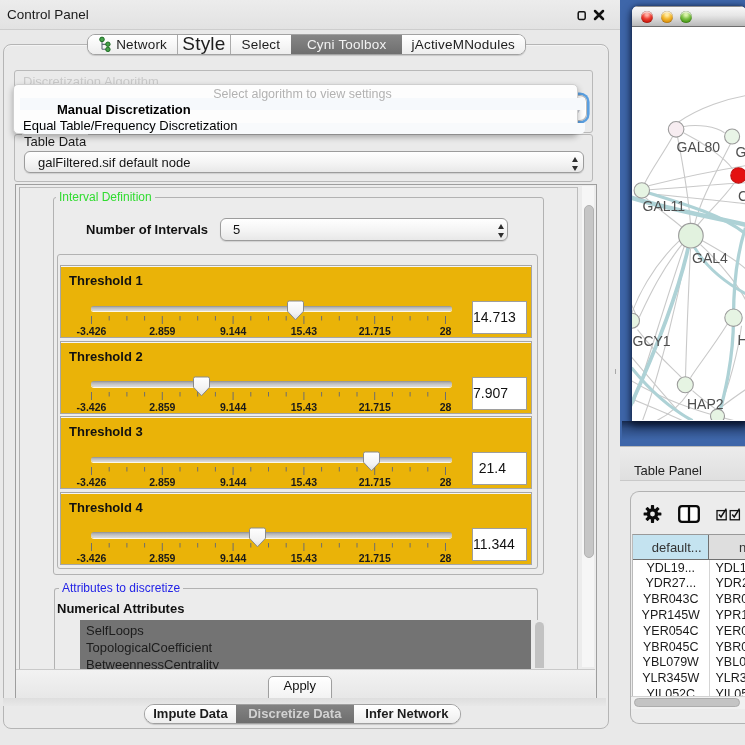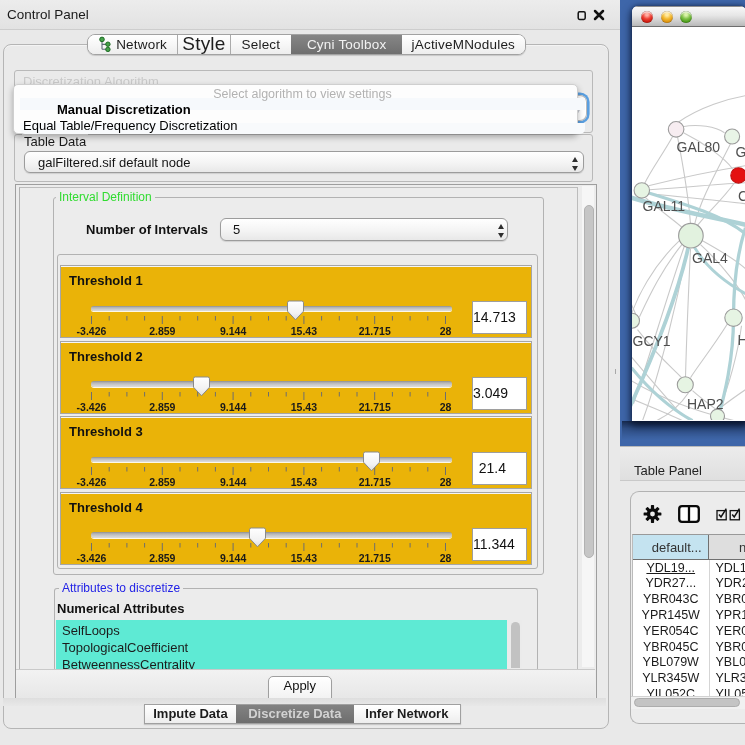--- a/index.html
+++ b/index.html
@@ -156,21 +156,21 @@
       <svg class="a" style="left:130.7px;top:34px;" width="19" height="22" viewBox="0 0 19 22">
         <defs>
           <linearGradient id="tg" x1="0" y1="0" x2="0" y2="1">
             <stop offset="0" stop-color="#ffffff"></stop>
             <stop offset="0.65" stop-color="#f2f2f2"></stop>
             <stop offset="1" stop-color="#dcdcdc"></stop>
           </linearGradient>
         </defs>
         <path d="M3.2 1 L15.8 1 Q17.5 1 17.5 2.8 L17.5 11.2 L9.5 19.8 L1.5 11.2 L1.5 2.8 Q1.5 1 3.2 1 Z" fill="url(#tg)" stroke="#8a8a8a" stroke-width="1"></path>
       </svg>
-      <div class="vbox">3.049</div>
+      <div class="vbox">7.907</div>
     </div>
     <div class="tbx" style="top:416px;">
       <div class="tlab">Threshold 3</div>
       <div class="track"></div>
       <svg class="a" style="left:0;top:0;" width="470" height="71" viewBox="0 0 470 71">
         <line x1="30.5" y1="50" x2="30.5" y2="58.0" stroke="#6e6e6e" stroke-width="1"></line>
         <line x1="48.2" y1="50" x2="48.2" y2="54.5" stroke="#6e6e6e" stroke-width="1"></line>
         <line x1="65.9" y1="50" x2="65.9" y2="54.5" stroke="#6e6e6e" stroke-width="1"></line>
         <line x1="83.6" y1="50" x2="83.6" y2="54.5" stroke="#6e6e6e" stroke-width="1"></line>
         <line x1="101.3" y1="50" x2="101.3" y2="58.0" stroke="#6e6e6e" stroke-width="1"></line>
@@ -249,32 +249,32 @@
             <stop offset="1" stop-color="#dcdcdc"></stop>
           </linearGradient>
         </defs>
         <path d="M3.2 1 L15.8 1 Q17.5 1 17.5 2.8 L17.5 11.2 L9.5 19.8 L1.5 11.2 L1.5 2.8 Q1.5 1 3.2 1 Z" fill="url(#tg)" stroke="#8a8a8a" stroke-width="1"></path>
       </svg>
       <div class="vbox">11.344</div>
     </div>
 <div class="grp" style="left:54px;top:587.5px;width:482px;height:82px;border-color:#b2b2b2;border-bottom:none;"></div>
 <div class="glab" style="left:59px;top:581.5px;color:#2323e6;">Attributes to discretize</div>
 <div class="a" style="left:57px;top:601px;font-size:13px;font-weight:bold;color:#111;">Numerical Attributes</div>
-<div class="a" style="left:56px;top:620px;width:466px;height:48.5px;background:#5eead4;overflow:hidden;">
+<div class="a" style="left:80px;top:620px;width:466px;height:48.5px;background:#737373;overflow:hidden;">
   <div style="position:absolute;left:6px;top:2.5px;font-size:13px;color:#1c1c1c;">SelfLoops</div>
   <div style="position:absolute;left:6px;top:19.5px;font-size:13px;color:#1c1c1c;">TopologicalCoefficient</div>
   <div style="position:absolute;left:6px;top:36.5px;font-size:13px;color:#1c1c1c;">BetweennessCentrality</div>
   <div style="position:absolute;left:451px;top:0;width:15px;height:48.5px;background:#ebebeb;"></div>
   <div style="position:absolute;left:455px;top:1.5px;width:9px;height:46px;background:#c2c2c2;border-radius:5px 5px 0 0;"></div>
 </div>
 
 <div class="a" style="left:15.5px;top:668.5px;width:579.5px;height:29px;background:linear-gradient(180deg,#f2f2f2,#e7e7e7);border-top:1px solid #c9c9c9;"></div>
 <div class="a" style="left:268px;top:675.5px;width:63.5px;height:35px;border:1px solid #9f9f9f;border-radius:5px;background:linear-gradient(180deg,#ffffff,#ececec);box-sizing:border-box;text-align:center;font-size:13px;color:#111;line-height:17px;box-shadow:0 1px 1px rgba(0,0,0,0.1);">Apply</div>
 <div class="a" style="left:3px;top:697.5px;width:603px;height:8px;background:linear-gradient(180deg,#dedede,#e8e8e8);"></div>
-<div class="a" style="left:144px;top:703.5px;width:317px;height:20.5px;background:#fcfcfc;border:1px solid #a0a0a0;border-radius:0;box-sizing:border-box;overflow:hidden;display:flex;box-shadow:0 1px 1px rgba(0,0,0,0.15);">
+<div class="a" style="left:144px;top:703.5px;width:317px;height:20.5px;background:#fcfcfc;border:1px solid #a0a0a0;border-radius:10px;box-sizing:border-box;overflow:hidden;display:flex;box-shadow:0 1px 1px rgba(0,0,0,0.15);">
       <div style="width:91.5px;height:100%;display:flex;align-items:center;justify-content:center;font-size:13px;font-weight:bold;color:#1d1d1d;background:linear-gradient(180deg,#ffffff 0%,#f6f6f6 55%,#ededed 100%);">Impute Data</div>
       <div style="width:118.5px;height:100%;display:flex;align-items:center;justify-content:center;font-size:13px;font-weight:bold;background:linear-gradient(180deg,#828282,#6e6e6e);color:#d2d2d2;">Discretize Data</div>
       <div style="width:107px;height:100%;display:flex;align-items:center;justify-content:center;font-size:13px;font-weight:bold;color:#1d1d1d;background:linear-gradient(180deg,#ffffff 0%,#f6f6f6 55%,#ededed 100%);">Infer Network</div>
     </div>
 <div class="a" style="left:13px;top:84px;width:565px;height:50px;background:#fdfdfd;border:1px solid #cfcfcf;border-radius:5px;box-sizing:border-box;box-shadow:0 3px 6px rgba(0,0,0,0.3);"></div>
 <div class="a" style="left:20px;top:84px;width:565px;height:50px;overflow:hidden;border-radius:5px;">
   <div style="position:absolute;left:0;top:13.5px;width:565px;height:12px;background:#f6f9fc;"></div>
   <div style="position:absolute;left:0;top:39px;width:565px;height:11px;background:#f8fafc;"></div>
   <div style="position:absolute;left:0;top:2.5px;width:565px;text-align:center;font-size:12.5px;color:#b2b2b2;">Select algorithm to view settings</div>
   <div style="position:absolute;left:3px;top:17.5px;font-size:13px;font-weight:bold;color:#000;padding-left:34px;">Manual Discretization</div>
@@ -378,21 +378,21 @@
 </svg>
 <svg class="a" style="left:715.5px;top:507px;" width="26" height="15" viewBox="0 0 26 15">
  <rect x="1" y="3.6" width="9.2" height="9.2" fill="none" stroke="#111" stroke-width="1.3"></rect>
  <path d="M3 7.6 L5 10 L10.3 1.6" fill="none" stroke="#111" stroke-width="1.5"></path>
  <rect x="14.2" y="3.6" width="9.2" height="9.2" fill="none" stroke="#111" stroke-width="1.3"></rect>
  <path d="M16.2 7.6 L18.2 10 L23.5 1.6" fill="none" stroke="#111" stroke-width="1.5"></path>
 </svg>
 <div class="a" style="left:632px;top:533.5px;width:113px;height:174.5px;overflow:hidden;background:#fff;border-top:1px solid #999;border-left:1px solid #bbb;">
       <div style="position:absolute;left:0;top:0;width:75.5px;height:25px;background:#c4e3f0;border-right:1px solid #707070;border-bottom:1px solid #707070;box-sizing:border-box;text-align:center;font-size:13px;color:#333;line-height:25px;padding-left:13px;">default...</div>
       <div style="position:absolute;left:75.5px;top:0;width:60px;height:25px;background:#dedede;border-bottom:1px solid #707070;box-sizing:border-box;font-size:13px;color:#333;line-height:25px;padding-left:30.5px;">na</div>
-      <div style="position:absolute;left:0;top:26.0px;width:75.5px;height:15.8px;text-align:center;font-size:12.5px;color:#1b1b1b;text-decoration:underline;">YDL19...</div>
+      <div style="position:absolute;left:0;top:26.0px;width:75.5px;height:15.8px;text-align:center;font-size:12.5px;color:#1b1b1b;">YDL19...</div>
       <div style="position:absolute;left:82.5px;top:26.0px;width:40px;font-size:12.5px;color:#1b1b1b;">YDL19</div>
       <div style="position:absolute;left:0;top:41.8px;width:75.5px;height:15.8px;text-align:center;font-size:12.5px;color:#1b1b1b;">YDR27...</div>
       <div style="position:absolute;left:82.5px;top:41.8px;width:40px;font-size:12.5px;color:#1b1b1b;">YDR27</div>
       <div style="position:absolute;left:0;top:57.6px;width:75.5px;height:15.8px;text-align:center;font-size:12.5px;color:#1b1b1b;">YBR043C</div>
       <div style="position:absolute;left:82.5px;top:57.6px;width:40px;font-size:12.5px;color:#1b1b1b;">YBR04</div>
       <div style="position:absolute;left:0;top:73.4px;width:75.5px;height:15.8px;text-align:center;font-size:12.5px;color:#1b1b1b;">YPR145W</div>
       <div style="position:absolute;left:82.5px;top:73.4px;width:40px;font-size:12.5px;color:#1b1b1b;">YPR14</div>
       <div style="position:absolute;left:0;top:89.2px;width:75.5px;height:15.8px;text-align:center;font-size:12.5px;color:#1b1b1b;">YER054C</div>
       <div style="position:absolute;left:82.5px;top:89.2px;width:40px;font-size:12.5px;color:#1b1b1b;">YER05</div>
       <div style="position:absolute;left:0;top:105.0px;width:75.5px;height:15.8px;text-align:center;font-size:12.5px;color:#1b1b1b;">YBR045C</div>

